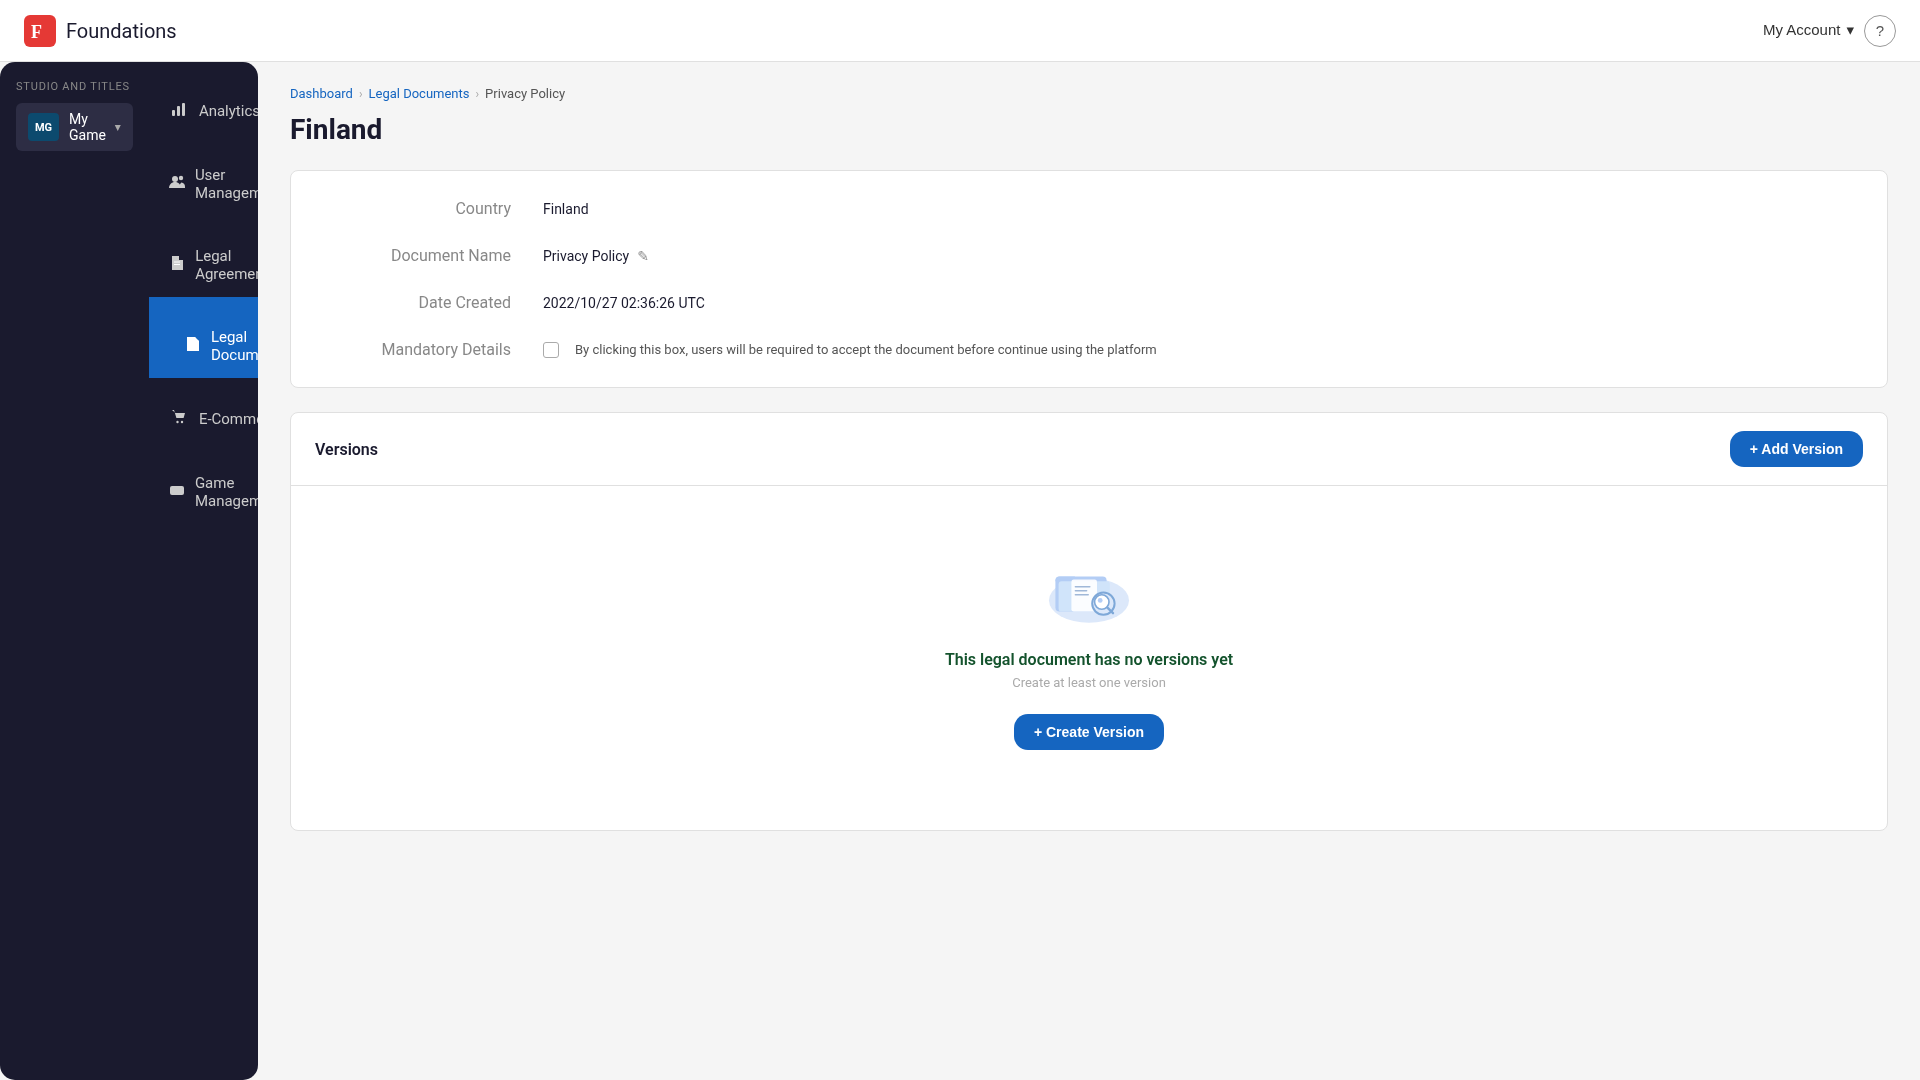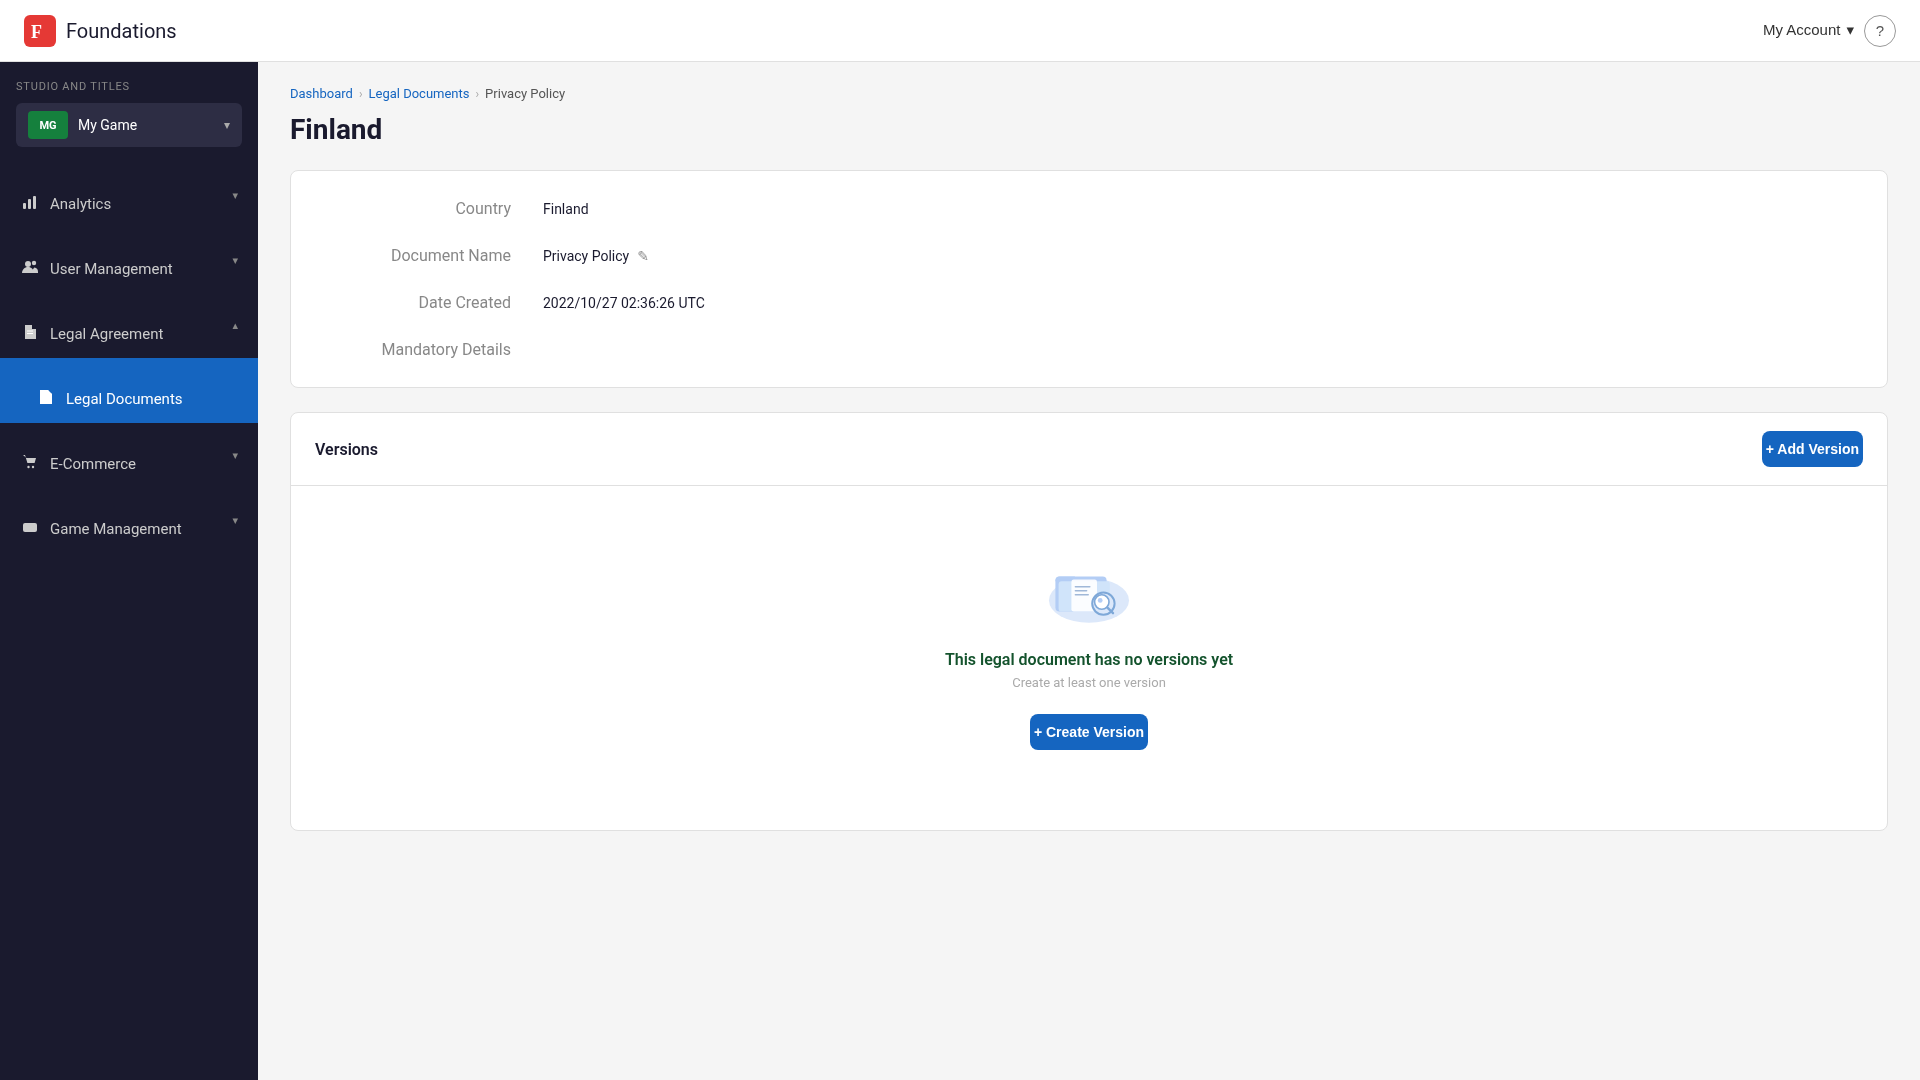--- a/index.html
+++ b/index.html
@@ -67,23 +67,23 @@
       flex: 1;
       overflow: hidden;
     }
 
     
     .sidebar {
       width: 258px;
       background: #1a1a2e;
       color: #fff;
       display: flex;
-      flex-direction: column;
       flex-shrink: 0;
       overflow-y: auto;
+      border-radius: 15px;
     }
     .studio-section {
       padding: 18px 16px 8px;
     }
     .studio-label {
       font-size: 11px;
       color: #888;
       letter-spacing: 0.8px;
       text-transform: uppercase;
       margin-bottom: 10px;
@@ -98,21 +98,21 @@
       justify-content: space-between;
     }
     .studio-selector-left {
       display: flex;
       align-items: center;
       gap: 10px;
     }
     .studio-avatar {
       width: 40px;
       height: 28px;
-      background: #15803d;
+      background: #0c4a6e;
       border-radius: 4px;
       display: flex;
       align-items: center;
       justify-content: center;
       font-size: 11px;
       font-weight: 700;
       color: #fff;
     }
     .studio-name {
       font-size: 14px;
@@ -215,22 +215,22 @@
       border-radius: 4px;
       padding: 8px 16px;
       font-size: 14px;
       cursor: pointer;
       font-weight: 500;
     }
     .btn-primary {
       background: #1565c0;
       color: #fff;
       border: none;
-      border-radius: 8px;
-      padding: 10px 4px;
+      border-radius: 14px;
+      padding: 10px 20px;
       font-size: 14px;
       font-weight: 600;
       cursor: pointer;
       display: flex;
       align-items: center;
       gap: 6px;
     }
 
     
     .policy-table {
@@ -463,20 +463,24 @@
             </span>
           </div>
 
           <div class="policy-row">
             <span class="policy-label">Date Created</span>
             <span class="policy-value">2022/10/27 02:36:26 UTC</span>
           </div>
 
           <div class="policy-row">
             <span class="policy-label">Mandatory Details</span>
+            <span class="policy-value">
+              <div class="checkbox"></div>
+              <span class="mandatory-text">By clicking this box, users will be required to accept the document before continue using the platform</span>
+            </span>
           </div>
         </div>
       </div>
 
       <div class="card">
         <div class="card-header">
           <span class="card-title">Versions</span>
           <button class="btn-primary">
             <span>+ Add Version</span>
           </button>

